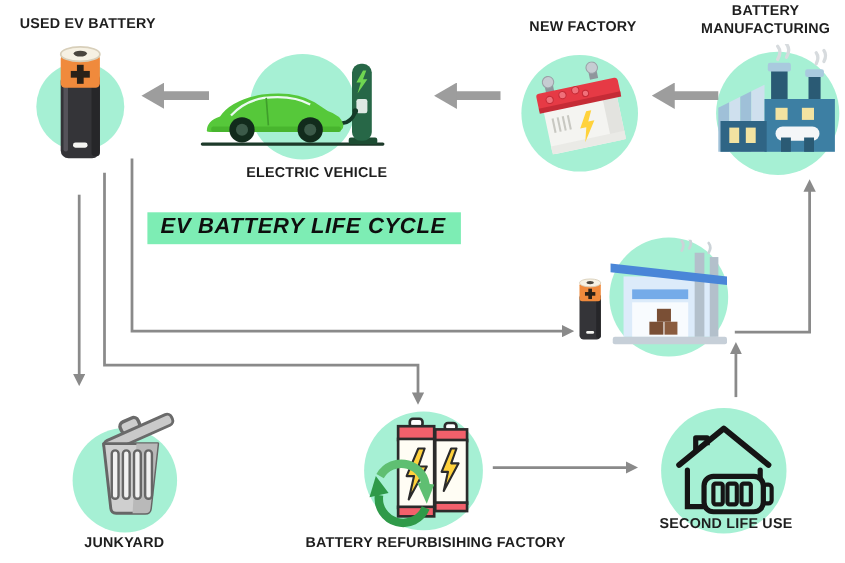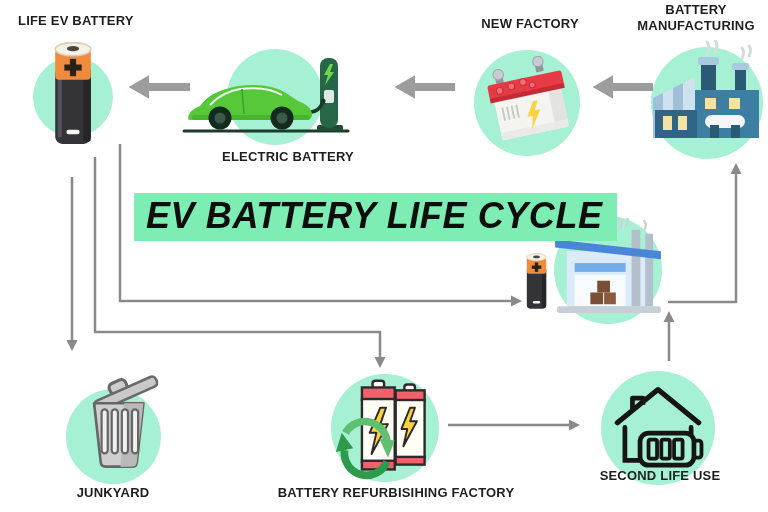--- a/index.html
+++ b/index.html
@@ -9,21 +9,21 @@
   }
   .node-circle{position:absolute;border-radius:50%;background:#a6f0d4;}
   .icon{position:absolute;}
   .node-label{
     position:absolute;font-weight:bold;font-size:13px;line-height:1.25;
     letter-spacing:.2px;color:#1e1e1e;
   }
   .center{text-align:center;}
   .title-band{
     position:absolute;left:134px;top:193px;background:#7dedb4;color:#0e0e0e;
-    font-style:italic;font-weight:bold;font-size:36px;letter-spacing:.6px;
+    font-style:italic;font-weight:bold;font-size:20px;letter-spacing:.6px;
     padding:2px 14px 4px 12px;white-space:nowrap;
   }
   .overlay{position:absolute;left:0;top:0;}
 </style>
 </head>
 <body>
 
 <div class="canvas">
 
   <div class="node-circle" style="left:33px;top:57px;width:80px;height:80px"></div>
@@ -194,22 +194,22 @@
     <polyline points="12,48 55,13 98,48" fill="none" stroke="#151515" stroke-width="5.5" stroke-linejoin="round" stroke-linecap="round"></polyline>
     <path d="M20,53 L20,88 L35,88" fill="none" stroke="#151515" stroke-width="5" stroke-linecap="round"></path>
     <path d="M90,53 L90,60" fill="none" stroke="#151515" stroke-width="5" stroke-linecap="round"></path>
     <rect x="93" y="67" width="8" height="18" rx="3" fill="#a6f0d4" stroke="#151515" stroke-width="4"></rect>
     <rect x="36" y="59" width="57" height="34" rx="9" fill="#a6f0d4" stroke="#151515" stroke-width="5"></rect>
     <rect x="45" y="66" width="9" height="20" rx="2" fill="none" stroke="#151515" stroke-width="4"></rect>
     <rect x="58.5" y="66" width="9" height="20" rx="2" fill="none" stroke="#151515" stroke-width="4"></rect>
     <rect x="72" y="66" width="9" height="20" rx="2" fill="none" stroke="#151515" stroke-width="4"></rect>
   </svg>
 
-  <div class="node-label" style="left:18px;top:13px;width:150px">LIFE EV BATTERY</div>
-  <div class="node-label center" style="left:213px;top:149px;width:150px">ELECTRIC BATTERY</div>
+  <div class="node-label" style="left:18px;top:13px;width:150px">USED EV BATTERY</div>
+  <div class="node-label center" style="left:213px;top:149px;width:150px">ELECTRIC VEHICLE</div>
   <div class="node-label center" style="left:455px;top:16px;width:150px">NEW FACTORY</div>
   <div class="node-label center" style="left:627px;top:2px;width:138px">BATTERY MANUFACTURING</div>
   <div class="node-label center" style="left:48px;top:485px;width:130px">JUNKYARD</div>
   <div class="node-label center" style="left:270px;top:485px;width:252px">BATTERY REFURBISIHING FACTORY</div>
   <div class="node-label center" style="left:590px;top:468px;width:140px">SECOND LIFE USE</div>
 
   <div class="title-band">EV BATTERY LIFE CYCLE</div>
 
 </div>
 

